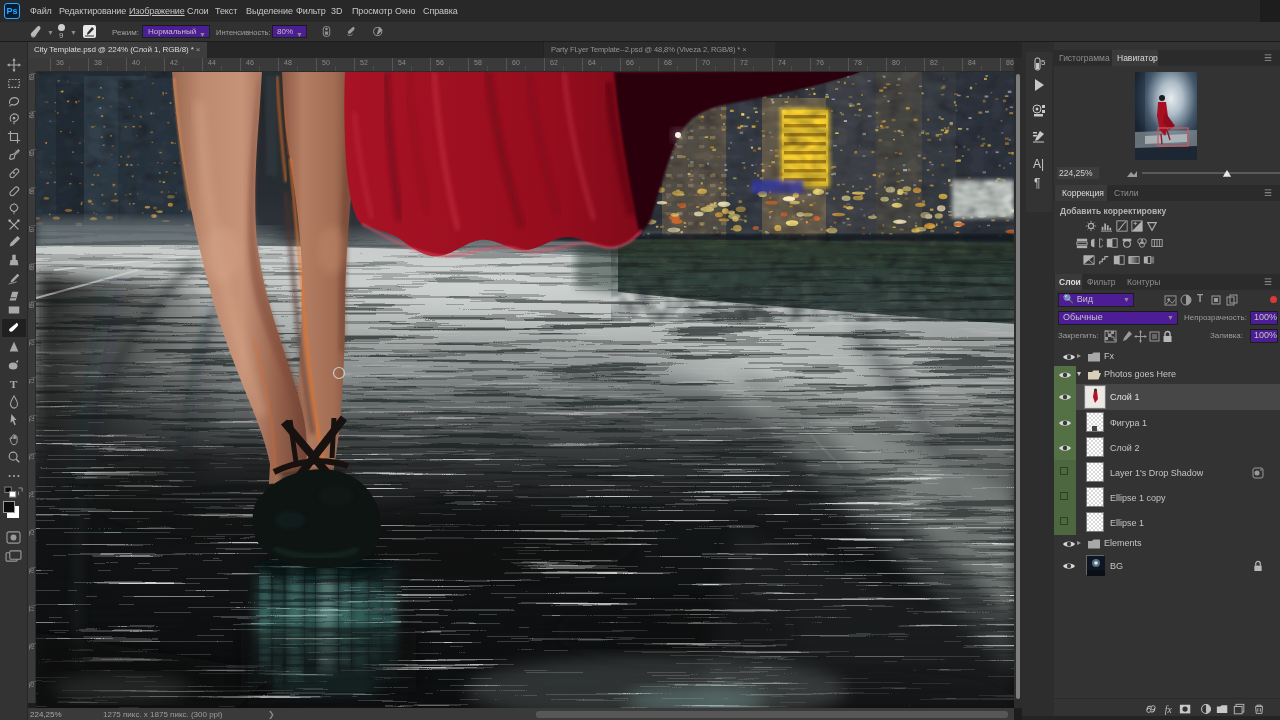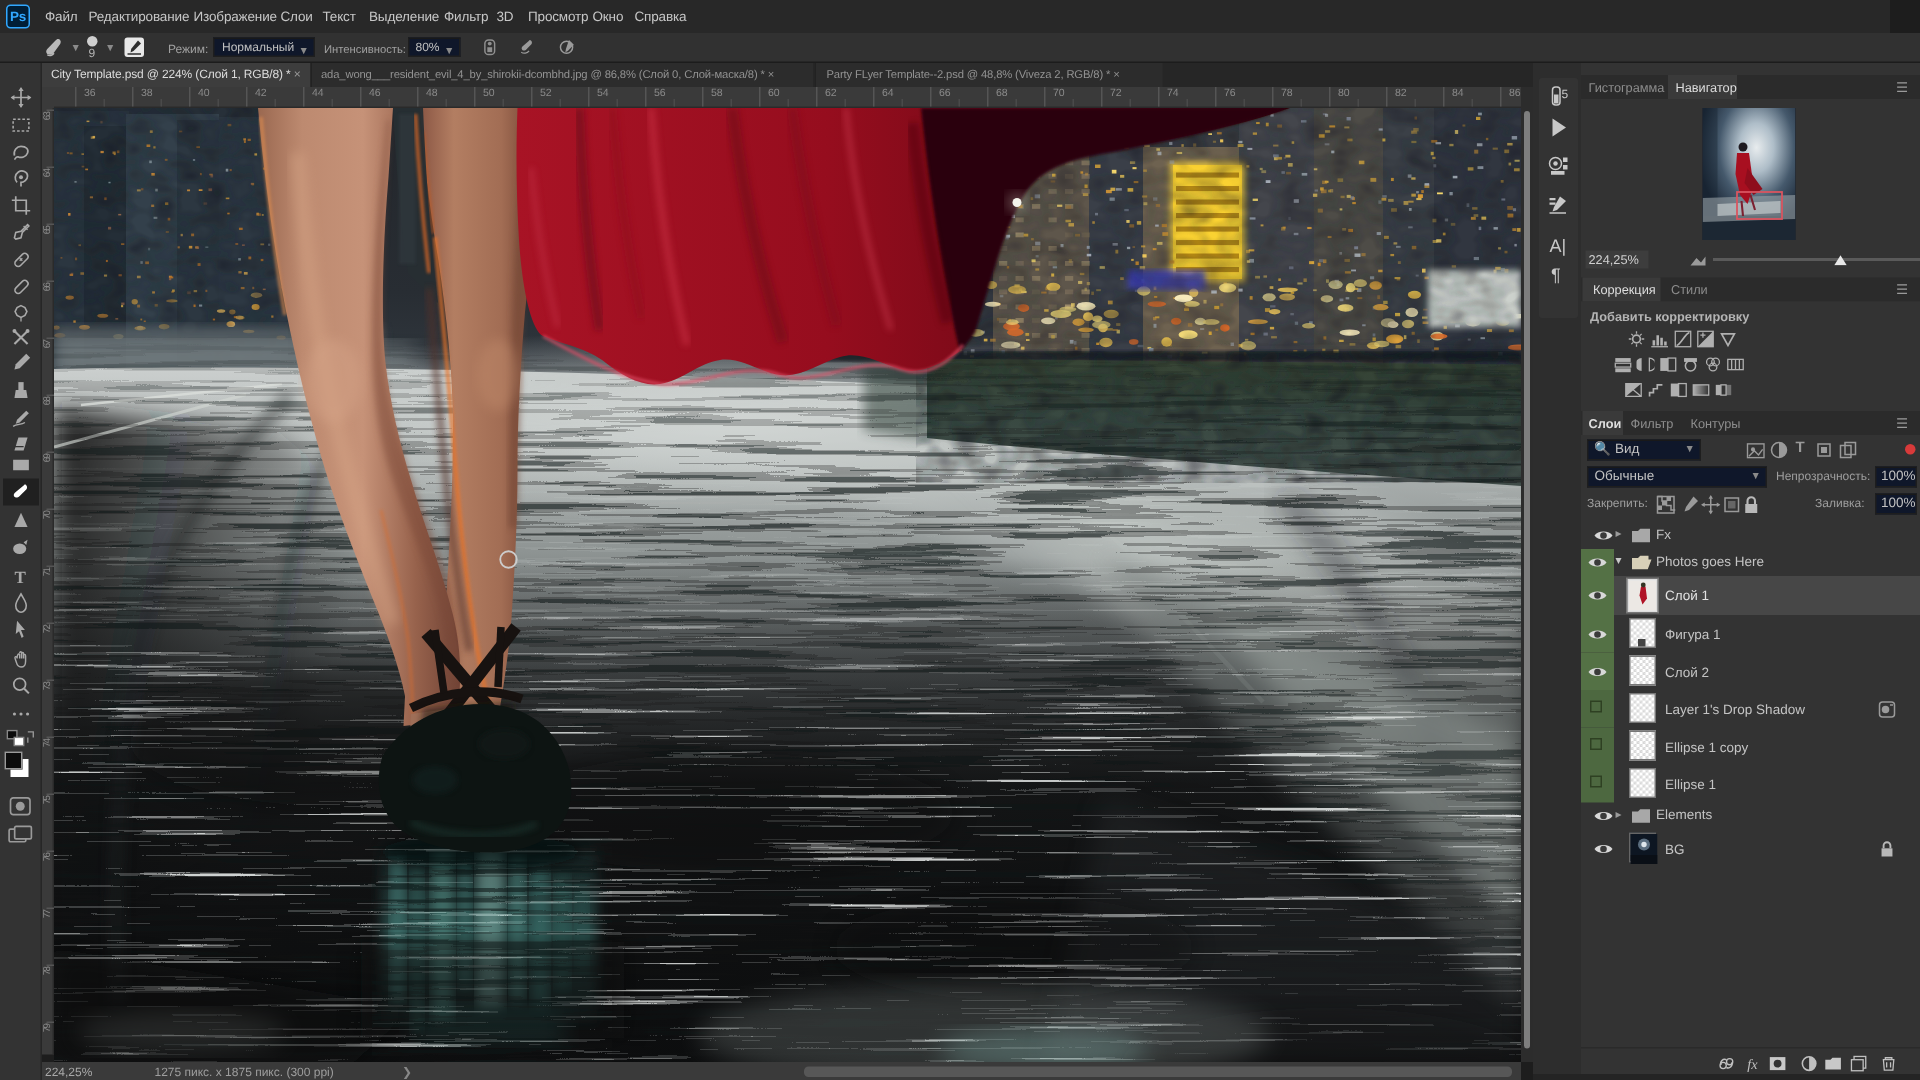--- a/index.html
+++ b/index.html
@@ -12,27 +12,27 @@
 #toolbar{left:0;top:42px;width:28px;height:678px;background:#333333;border-right:1px solid #262626;}
 #hruler{left:28px;top:58px;width:986px;height:14px;background:#3a3a3a;border-bottom:1px solid #2a2a2a;}
 #vruler{left:28px;top:72px;width:8px;height:631px;background:#3a3a3a;border-right:1px solid #2a2a2a;}
 #corner{left:28px;top:58px;width:8px;height:14px;background:#3a3a3a;}
 #canvaswrap{left:36px;top:72px;width:978px;height:636px;overflow:hidden;background:#111;}
 #vscroll{left:1014px;top:58px;width:8px;height:650px;background:#2c2c2c;}
 #rightcol{left:1022px;top:42px;width:258px;height:678px;background:#2a2a2a;}
 #statusbar{left:28px;top:708px;width:986px;height:12px;background:#3a3a3a;color:#a8a8a8;font-size:8px;}
 .ptext{color:#ababab;font-size:8.5px;}
 .wtext{color:#e3e3e3;font-size:9px;}
-.box{background:#0f172a;border:1px solid #1e1e1e;border-top-color:#191919;color:#c2c2c2;}
+.box{background:#4c1d95;border:1px solid #1e1e1e;border-top-color:#191919;color:#c2c2c2;}
 </style></head><body>
 <div id="menubar" class="abs">
     <span style="left:4px;top:3px;width:16px;height:16px;border:1px solid #31a8ff;border-radius:3px;background:#001e36;color:#31a8ff;font-size:9px;font-weight:bold;text-align:center;line-height:15px;">Ps</span>
     <span style="left:30px;">Файл</span>
     <span style="left:59px;">Редактирование</span>
-    <span style="left:129px;">Изображение</span>
+    <span style="left:129px;text-decoration:underline;">Изображение</span>
     <span style="left:187px;">Слои</span>
     <span style="left:215px;">Текст</span>
     <span style="left:246px;">Выделение</span>
     <span style="left:296px;">Фильтр</span>
     <span style="left:331px;">3D</span>
     <span style="left:352px;">Просмотр</span>
     <span style="left:395px;">Окно</span>
     <span style="left:423px;text-align:center;">Справка</span>
   </div>
 <div id="optbar" class="abs">
@@ -62,21 +62,20 @@
       <path d="M10,2 C12,2.5 12.5,4.5 11,6 L7,10 C6,11 4.5,11 3.8,10 C3,9 3.5,7.8 4.5,7 L9,3 Z" fill="#9a9a9a"></path>
       <path d="M3,12 C5,13.5 8,13 9.5,11" stroke="#9a9a9a" fill="none"></path>
     </svg>
     <svg class="abs" style="left:372px;top:3px;" width="13" height="13" viewBox="0 0 16 16">
       <circle cx="7" cy="8" r="5" fill="none" stroke="#9a9a9a" stroke-width="1.2"></circle>
       <path d="M9,2 L13,6 L8,11 L6,12 L6.5,9.5 Z" fill="#9a9a9a"></path>
     </svg>
   </div>
 <div id="tabbar" class="abs">
     <span class="tab" style="left:0px;width:179px;background:#3d3d3d;color:#dcdcdc;padding-left:6px;">City Template.psd @ 224% (Слой 1, RGB/8) * <span style="color:#9a9a9a;">×</span></span>
-    <span class="tab" style="left:179px;width:335px;background:#2c2c2c;color:#929292;padding-left:6px;border-left:1px solid #222;font-size:7.5px;">ada_wong___resident_evil_4_by_shirokii-dcombhd.jpg @ 86,8% (Слой 0, Слой-маска/8) * <span>×</span></span>
     <span class="tab" style="left:515px;width:232px;background:#2c2c2c;color:#929292;padding-left:7px;border-left:1px solid #222;font-size:7.5px;">Party FLyer Template--2.psd @ 48,8% (Viveza 2, RGB/8) * <span>×</span></span>
   </div>
 <div id="toolbar" class="abs">
     <svg class="abs" style="left:7px;top:16px;" width="14" height="14" viewBox="0 0 16 16">
       <path d="M8,1 L8,15 M1,8 L15,8" stroke="#a9a9a9" stroke-width="1.3"></path>
       <path d="M8,0 L6,3 L10,3 Z M8,16 L6,13 L10,13 Z M0,8 L3,6 L3,10 Z M16,8 L13,6 L13,10 Z" fill="#a9a9a9"></path>
     </svg>
     <svg class="abs" style="left:7px;top:34px;" width="14" height="14" viewBox="0 0 16 16">
       <rect x="2" y="4" width="12" height="9" fill="none" stroke="#a9a9a9" stroke-dasharray="2 1.5" stroke-width="1.2"></rect>
     </svg>

